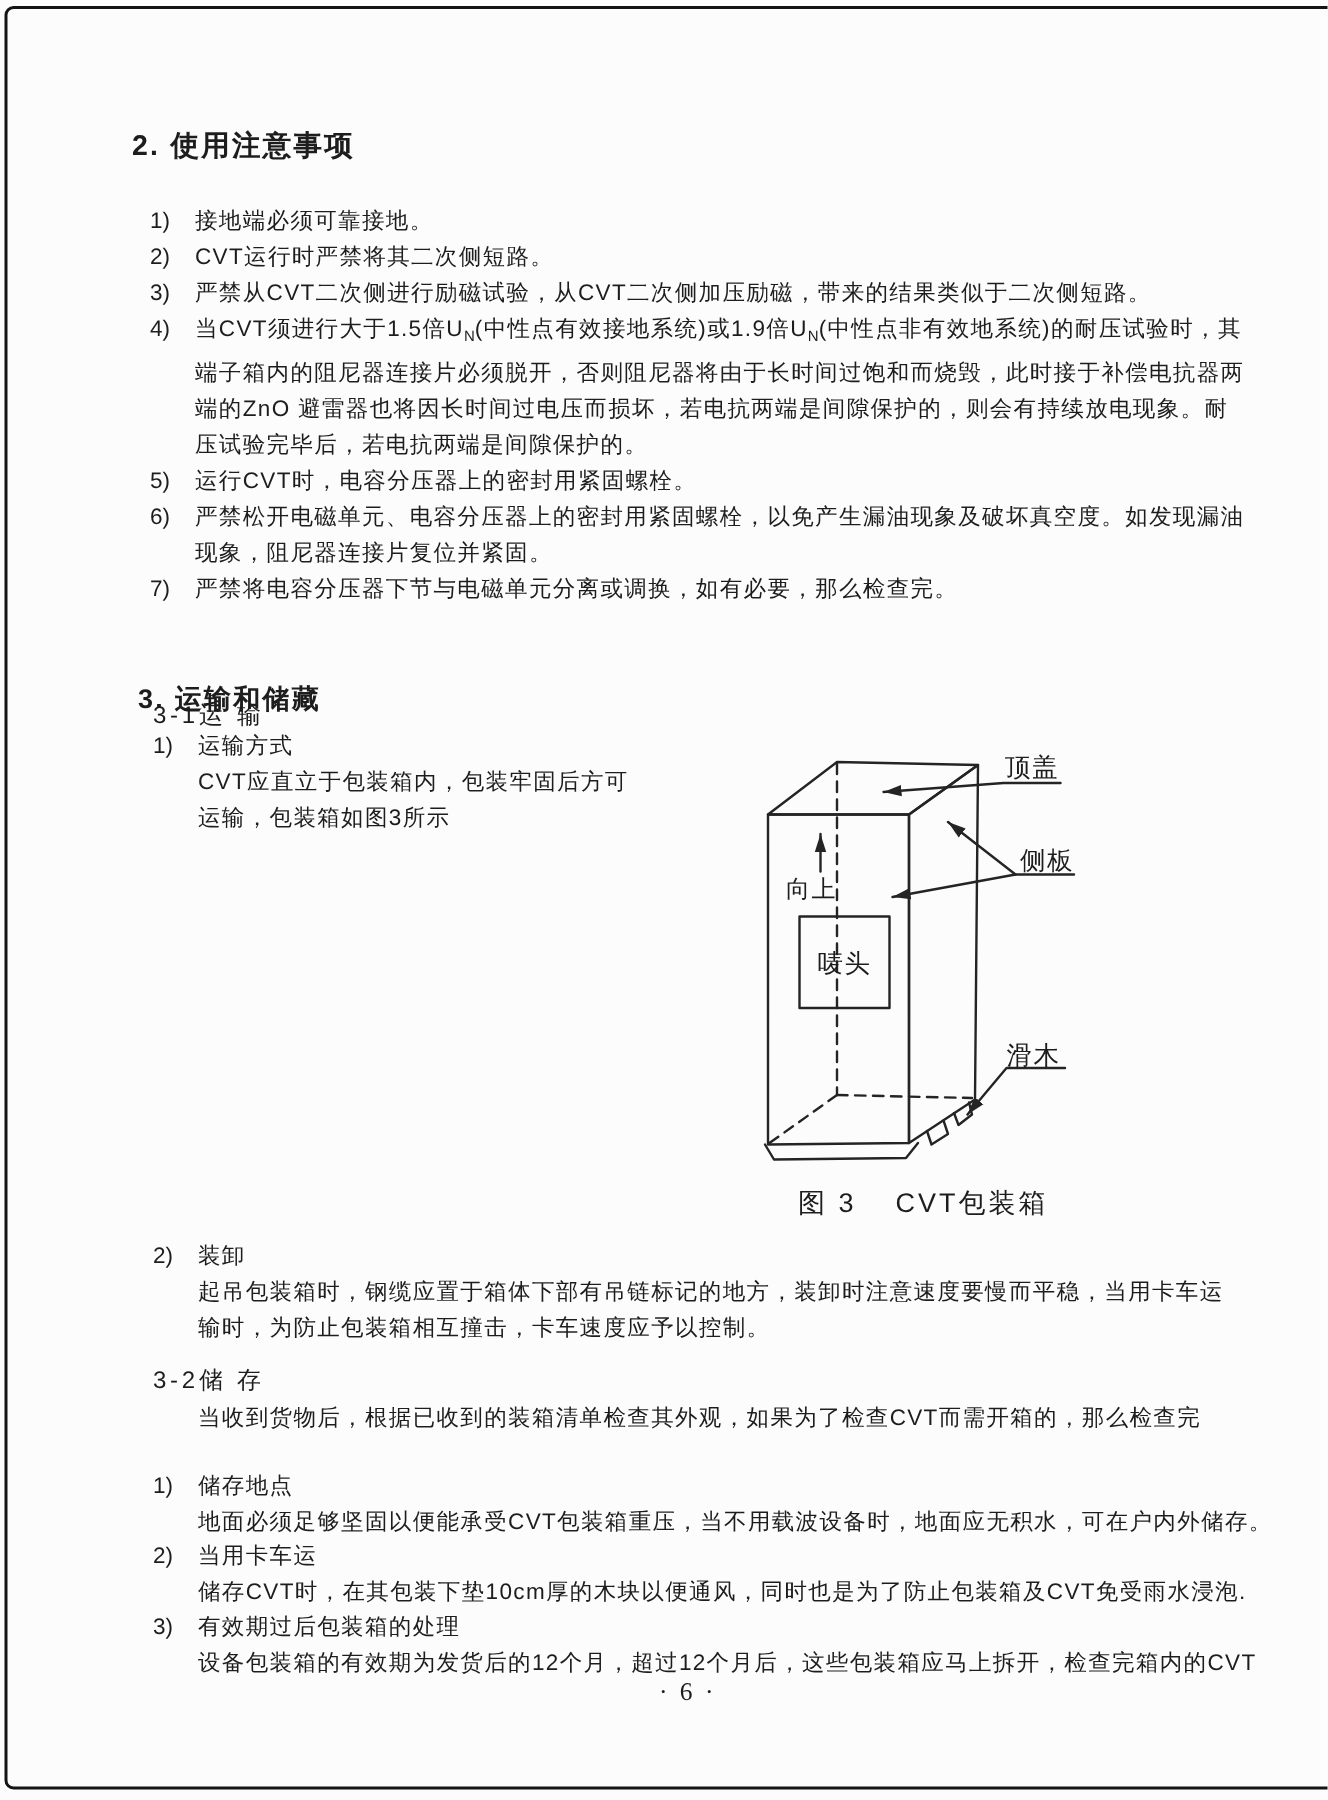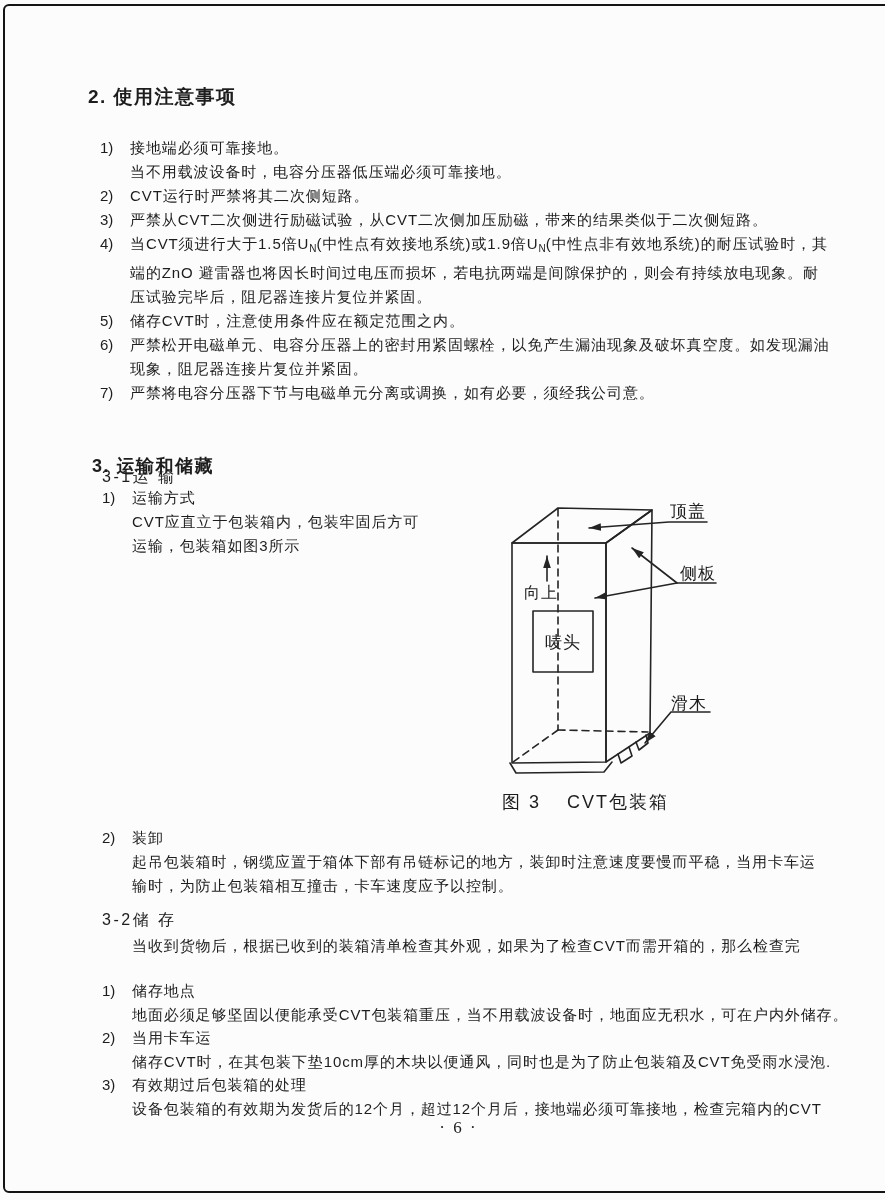--- a/index.html
+++ b/index.html
@@ -35,62 +35,62 @@
 <div class="page">
   <div class="page-border"></div>
 
   <div class="abs h2" style="left:88px; top:84px;">2. 使用注意事项</div>
 
   <div class="abs" style="left:100px; top:136px;">
     <div class="item">
       <span class="num">1)</span>
       <div>
         <div class="line">接地端必须可靠接地。</div>
-        <div class="line">当不用载波设备时，电容分压器低压端必须可靠接地。</div>
       </div>
     </div>
     <div class="item">
       <span class="num">2)</span>
       <div>
         <div class="line">CVT运行时严禁将其二次侧短路。</div>
       </div>
     </div>
     <div class="item">
       <span class="num">3)</span>
       <div>
         <div class="line">严禁从CVT二次侧进行励磁试验，从CVT二次侧加压励磁，带来的结果类似于二次侧短路。</div>
       </div>
     </div>
     <div class="item">
       <span class="num">4)</span>
       <div>
         <div class="line">
           <span>当CVT须进行大于1.5倍U</span><span class="sub">N</span><span>(中性点有效接地系统)或1.9倍U</span><span class="sub">N</span><span>(中性点非有效地系统)的耐压试验时，其</span>
         </div>
+        <div class="line">端子箱内的阻尼器连接片必须脱开，否则阻尼器将由于长时间过饱和而烧毁，此时接于补偿电抗器两</div>
         <div class="line">端的ZnO 避雷器也将因长时间过电压而损坏，若电抗两端是间隙保护的，则会有持续放电现象。耐</div>
-        <div class="line">压试验完毕后，阻尼器连接片复位并紧固。</div>
+        <div class="line">压试验完毕后，若电抗两端是间隙保护的。</div>
       </div>
     </div>
     <div class="item">
       <span class="num">5)</span>
       <div>
-        <div class="line">储存CVT时，注意使用条件应在额定范围之内。</div>
+        <div class="line">运行CVT时，电容分压器上的密封用紧固螺栓。</div>
       </div>
     </div>
     <div class="item">
       <span class="num">6)</span>
       <div>
         <div class="line">严禁松开电磁单元、电容分压器上的密封用紧固螺栓，以免产生漏油现象及破坏真空度。如发现漏油</div>
         <div class="line">现象，阻尼器连接片复位并紧固。</div>
       </div>
     </div>
     <div class="item">
       <span class="num">7)</span>
       <div>
-        <div class="line">严禁将电容分压器下节与电磁单元分离或调换，如有必要，须经我公司意。</div>
+        <div class="line">严禁将电容分压器下节与电磁单元分离或调换，如有必要，那么检查完。</div>
       </div>
     </div>
   </div>
 
   <div class="abs h3" style="left:92px; top:442px;margin-top:12px;">3. 运输和储藏</div>
   <div class="abs subhead" style="left:102px; top:467px;">3-1运 输</div>
 
   <div class="abs" style="left:102px; top:486px;">
     <div class="item">
       <span class="num">1)</span>
@@ -131,21 +131,21 @@
     <text class="lbl" x="670" y="517">顶盖</text>
 
     <polyline class="stroke" points="716,583 677,583 632,548" marker-end="url(#arrow)"></polyline>
     <line class="stroke" x1="677" y1="583" x2="595" y2="598" marker-end="url(#arrow)"></line>
     <text class="lbl" x="680" y="579">侧板</text>
 
     <polyline class="stroke" points="710,712 671,712 645,743" marker-end="url(#arrow)"></polyline>
     <text class="lbl" x="671" y="709">滑木</text>
   </svg>
 
-  <div class="abs caption" style="left:502px; top:790px;">
+  <div class="abs caption" style="left:532px; top:790px;">
     <span>图 3</span>
     <span>CVT包装箱</span>
   </div>
 
   <div class="abs" style="left:102px; top:826px;">
     <div class="item">
       <span class="num">2)</span>
       <div>
         <div class="line">装卸</div>
         <div class="line">起吊包装箱时，钢缆应置于箱体下部有吊链标记的地方，装卸时注意速度要慢而平稳，当用卡车运</div>
@@ -178,19 +178,19 @@
         <div class="line">储存CVT时，在其包装下垫10cm厚的木块以便通风，同时也是为了防止包装箱及CVT免受雨水浸泡.</div>
       </div>
     </div>
   </div>
 
   <div class="abs" style="left:102px; top:1073px;">
     <div class="item">
       <span class="num">3)</span>
       <div>
         <div class="line">有效期过后包装箱的处理</div>
-        <div class="line">设备包装箱的有效期为发货后的12个月，超过12个月后，接地端必须可靠接地，检查完箱内的CVT</div>
+        <div class="line">设备包装箱的有效期为发货后的12个月，超过12个月后，这些包装箱应马上拆开，检查完箱内的CVT</div>
       </div>
     </div>
   </div>
 
   <div class="abs pagenum" style="left:0px; top:1118px;">· 6 ·</div>
 </div>
 
 </body></html>

